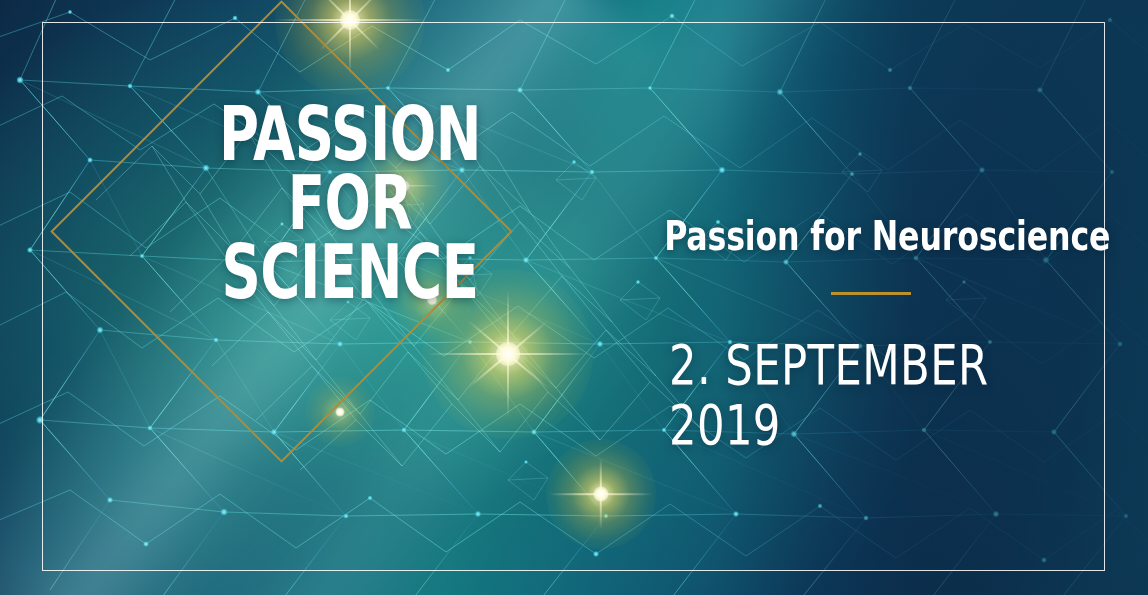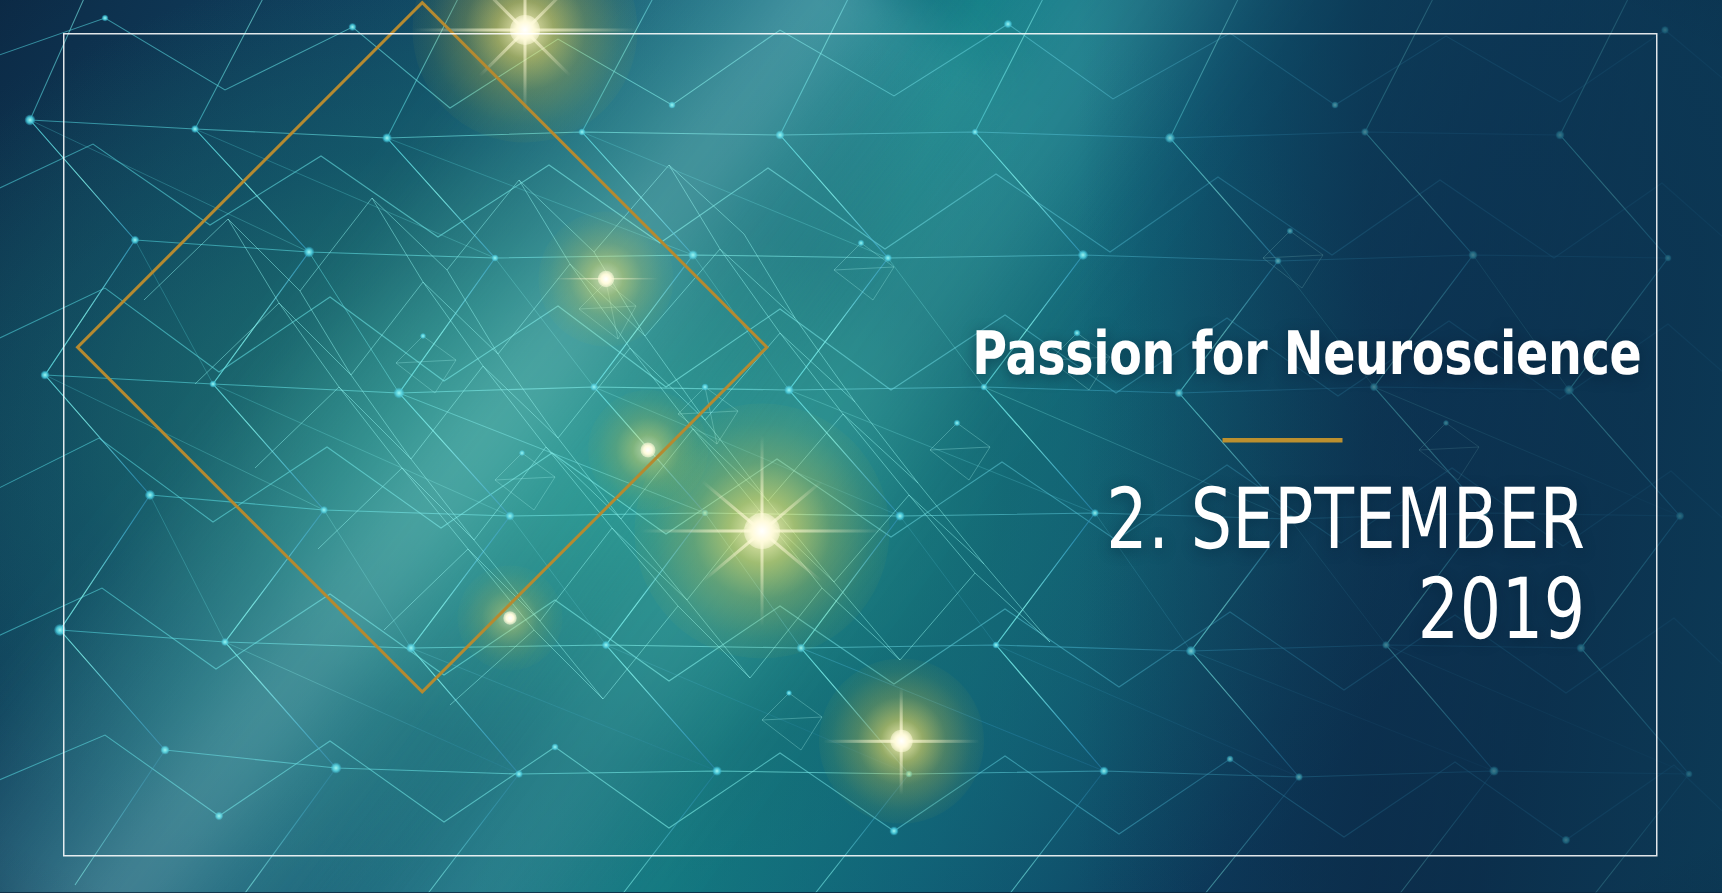--- a/index.html
+++ b/index.html
@@ -138,43 +138,43 @@
   .sub-plus{
     font-size:24px;
     line-height:1.15;
     transform:scaleX(0.85);
     transform-origin:50% 50%;
   }
 
   
   .right-block{
     position:absolute;
-    left:620px;top:215px;
+    left:636px;top:215px;
     width:470px;
-    text-align:right;
+    text-align:left;
     color:#ffffff;
   }
   .event-title{
     font-family:"Liberation Sans Narrow","DejaVu Sans Condensed","Liberation Sans", sans-serif;
     font-weight:bold;
     font-size:40px;
     letter-spacing:-0.2px;
     line-height:1.05;
     transform:scaleX(0.88);
     transform-origin:50% 50%;
     white-space:nowrap;
     text-shadow:0 2px 9px rgba(0,30,50,0.5);
   }
   .gold-rule{
     width:80px;height:3px;
     background:#bc902f;
     margin:35px auto 0 auto;
   }
   .date-block{
-    margin-top:22px;
+    margin-top:40px;
   }
   .date-line{
     font-family:"Liberation Sans Narrow","DejaVu Sans Condensed","Liberation Sans", sans-serif;
     font-weight:normal;
     font-size:56px;
     letter-spacing:0.5px;
     line-height:1.08;
     transform:scaleX(0.86);
     transform-origin:50% 50%;
     white-space:nowrap;
@@ -407,20 +407,25 @@
 
   <div class="flare" style="left:340px;top:412px;">
     <div class="halo" style="width:70px;height:70px;opacity:0.6;"></div>
     <div class="core" style="width:9px;height:9px;"></div>
   </div>
 
   <div class="diamond"></div>
 
   <div class="frame"></div>
 
+  <div class="left-block">
+    <div class="headline">PASSION</div>
+    <div class="headline">FOR</div>
+    <div class="headline">SCIENCE</div>
+  </div>
 
 
   <div class="right-block">
     <div class="event-title">Passion for Neuroscience</div>
     <div class="gold-rule"></div>
     <div class="date-block">
       <div class="date-line">2. SEPTEMBER</div>
       <div class="date-line">2019</div>
     </div>
   </div>

